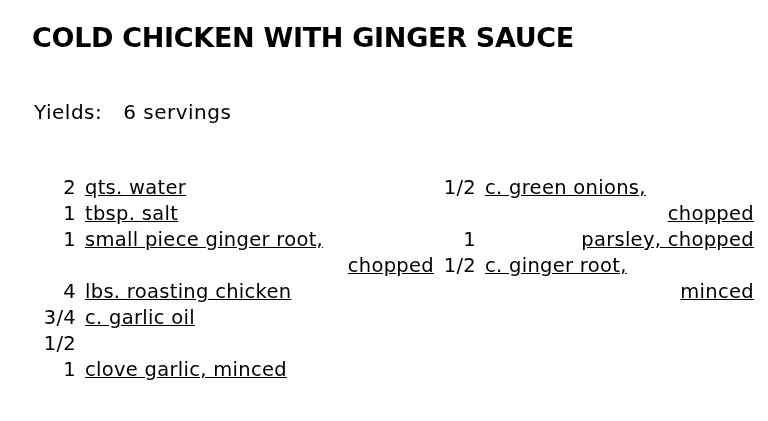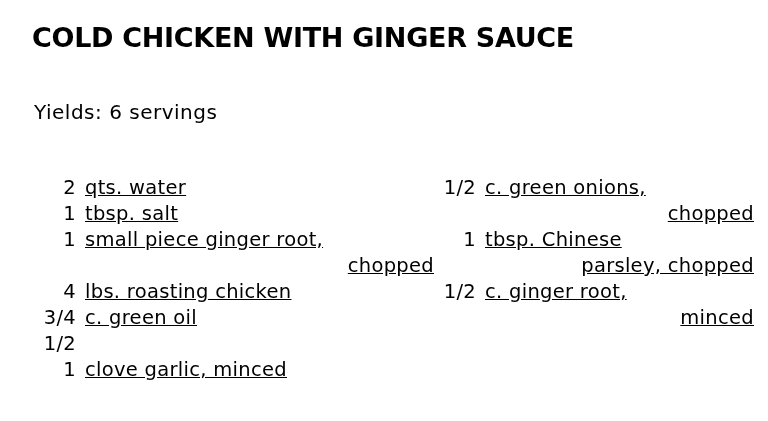--- a/index.html
+++ b/index.html
@@ -32,20 +32,21 @@
   }
   .yields {
     position: absolute;
     left: 34px;
     top: 100px;
     font-size: 20px;
     letter-spacing: 0.5px;
     white-space: nowrap;
   }
   .yields .label {
+    margin-right: 14px;
   }
   .columns {
     position: absolute;
     left: 0;
     top: 175px;
     width: 768px;
   }
   .col {
     position: absolute;
     top: 0;
@@ -123,21 +124,21 @@
       <div class="ing">
         <span class="amt">4</span>
         <span class="txt">
           <span>lbs. roasting chicken</span>
         </span>
       </div>
 
       <div class="ing">
         <span class="amt">3/4</span>
         <span class="txt">
-          <span>c. green oil</span>
+          <span>c. garlic oil</span>
         </span>
       </div>
 
       <div class="ing">
         <span class="amt">1/2</span>
       </div>
 
       <div class="ing">
         <span class="amt">1</span>
         <span class="txt">
@@ -154,21 +155,20 @@
         <span class="txt">
           <span>c. green onions,</span>
           <span class="cont">chopped</span>
         </span>
       </div>
 
 
       <div class="ing">
         <span class="amt">1</span>
         <span class="txt">
-          <span>tbsp. Chinese</span>
           <span class="cont">parsley, chopped</span>
         </span>
       </div>
 
       <div class="ing">
         <span class="amt">1/2</span>
         <span class="txt">
           <span>c. ginger root,</span>
           <span class="cont">minced</span>
         </span>

